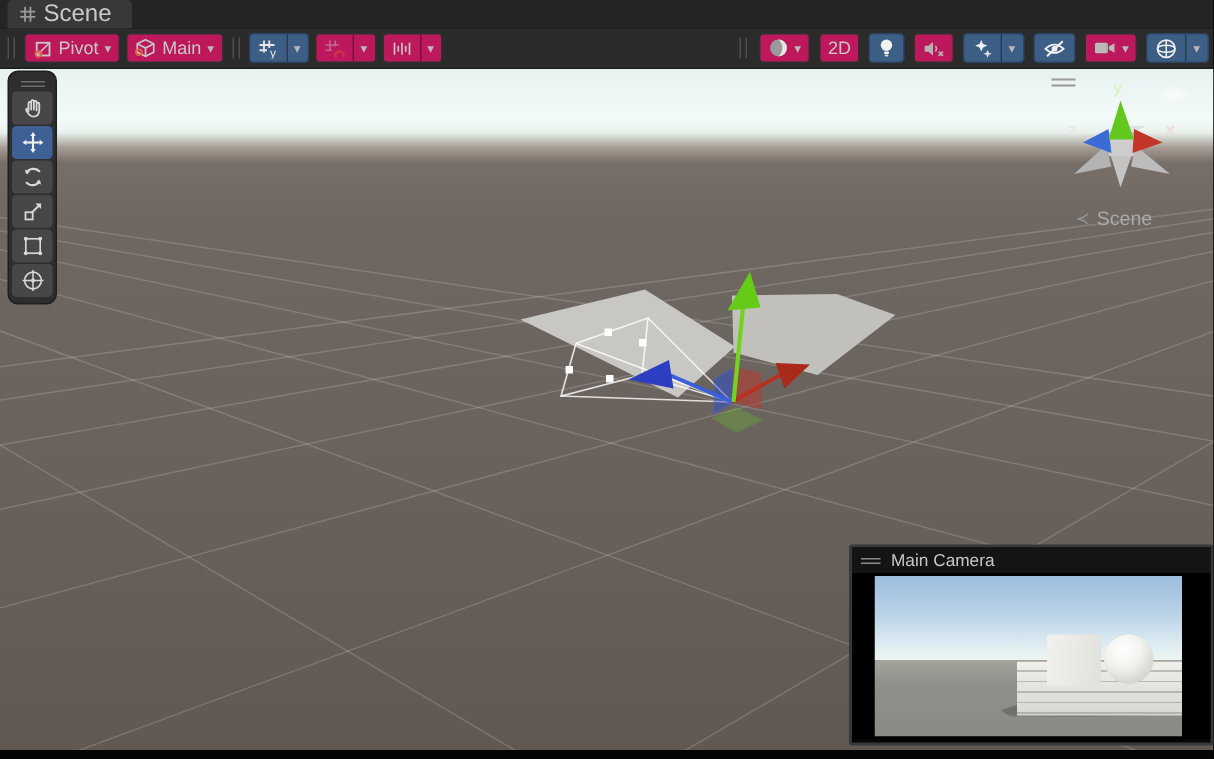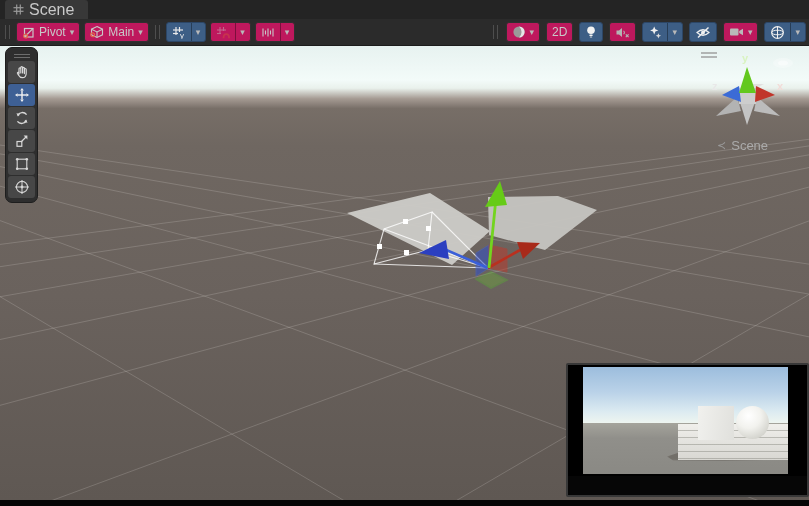--- a/index.html
+++ b/index.html
@@ -422,20 +422,27 @@
         <circle cx="8" cy="8" r="5.6" fill="none" stroke="#d8d8d8" stroke-width="1.1"></circle>
         <line x1="8" y1="1" x2="8" y2="15" stroke="#d8d8d8" stroke-width="1"></line>
         <line x1="1" y1="8" x2="15" y2="8" stroke="#d8d8d8" stroke-width="1"></line>
         <circle cx="8" cy="8" r="1.4" fill="#d8d8d8"></circle>
       </svg>
       </span>
   </div>
 </div>
 
 <div id="campanel">
+  <div id="camhdr">
+    <span class="grab">
+        <i></i>
+        <i></i>
+      </span>
+    <span>Main Camera</span>
+  </div>
   <div id="cambody">
     <div id="campreview">
       <div class="cp-sky"></div>
       <div class="cp-ground"></div>
       <div class="cp-shadow"></div>
       <div class="cp-platform"></div>
       <div class="cp-cube"></div>
       <div class="cp-sphere"></div>
     </div>
   </div>

